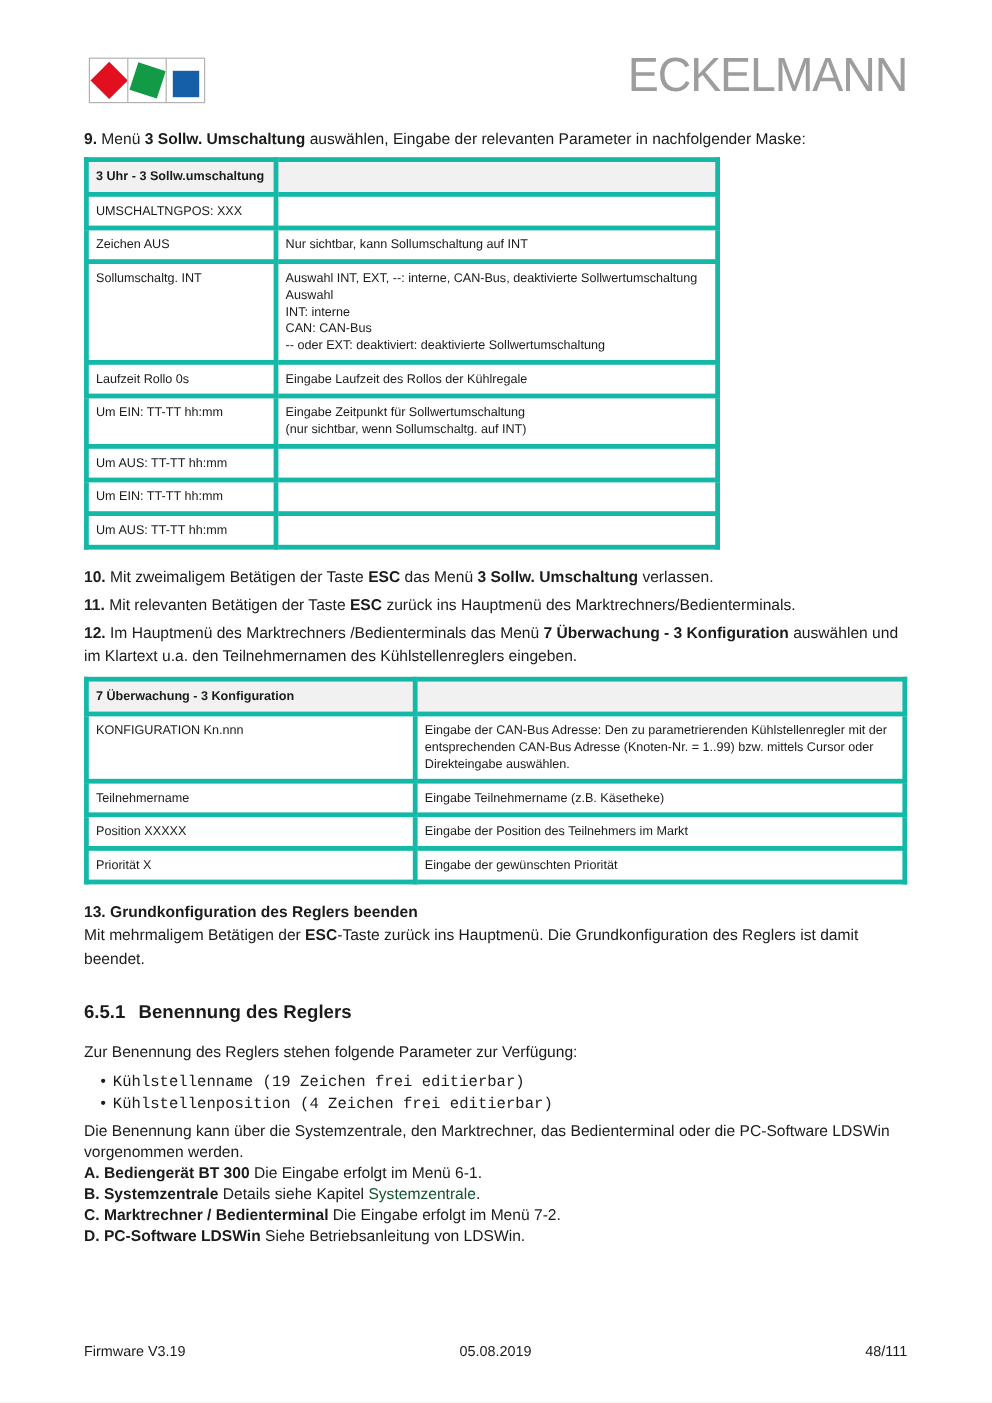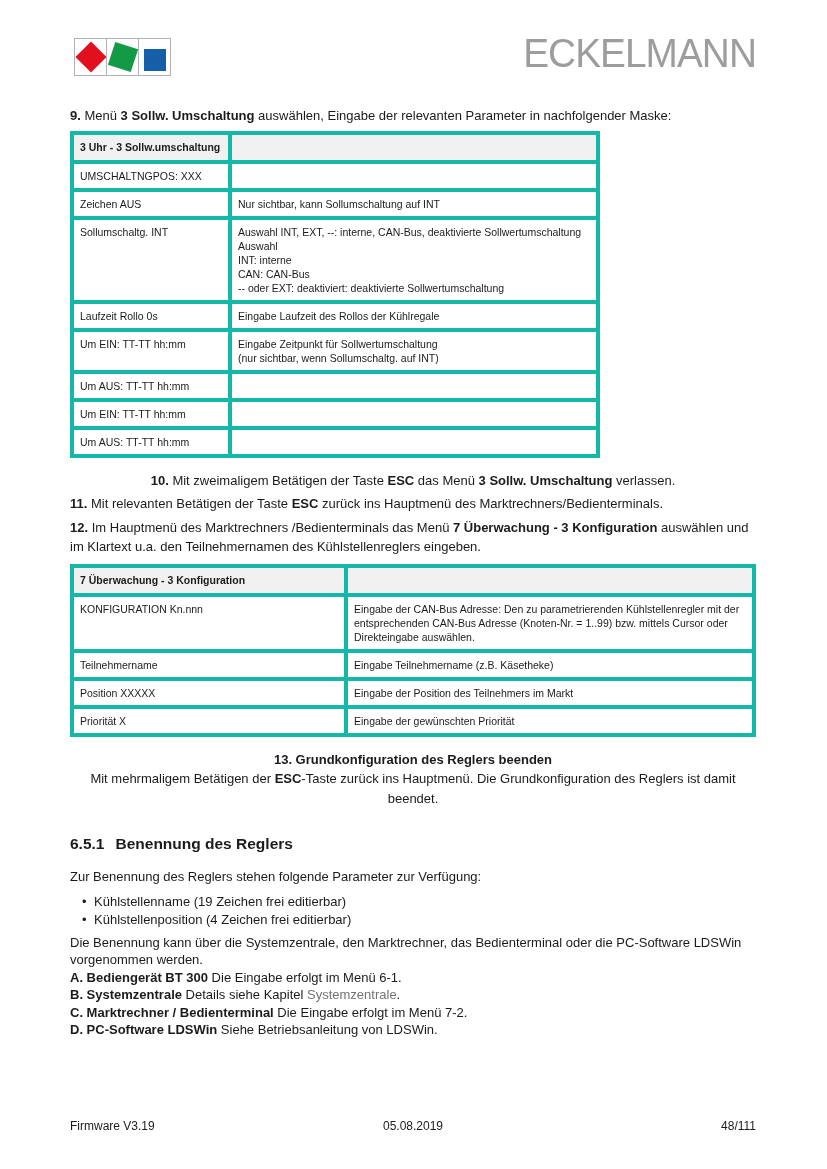--- a/index.html
+++ b/index.html
@@ -2,60 +2,60 @@
 <html><head>
 <meta charset="utf-8">
 <style>
   html,body { margin:0; padding:0; background:#e8e8e8; }
   .page {
     position:relative; width:827px; height:1169px; background:#ffffff;
     font-family:"Liberation Sans", sans-serif; color:#1b1b1b;
     margin:0 auto; overflow:hidden;
   }
   
-  .header { position:absolute; top:36px; left:70px; right:71px; height:42px;text-decoration:underline; }
+  .header { position:absolute; top:46px; left:70px; right:71px; height:42px;text-decoration:underline; }
   .logo-strip { position:absolute; left:4px; top:2px; display:flex; width:97px; height:38px;
                 border:1px solid #b2b2b2; box-sizing:border-box; background:#fff; }
   .logo-cell { flex:1; display:flex; align-items:center; justify-content:center;
                border-left:1px solid #b2b2b2; overflow:hidden; }
   .logo-cell:first-child { border-left:none; }
   .shape { width:22px; height:22px; }
   .diamond { transform:rotate(45deg); }
   .tilt { width:24px; height:24px; transform:rotate(18deg); }
   .blue-sq { margin-top:5px; }
   .wordmark { position:absolute; right:0; top:-4px; font-size:40px; line-height:42px;
               color:#9d9d9c; font-weight:400; letter-spacing:-1px;
               transform:scaleX(0.97); transform-origin:right; }
   
   .content { position:absolute; left:70px; top:88px; width:686px; }
   .body { font-size:13px; line-height:19.5px; margin:0; }
   .step9 { margin-top:18px; margin-bottom:5px; }
-  .mt14 { margin-top:13px;text-align:center; }
+  .mt14 { margin-top:13px; }
   .mt4 { margin-top:4px; }
   .blk { display:block; }
   .line { display:block; }
   
   table { border-collapse:collapse; font-size:10.5px; line-height:14px; table-layout:fixed; }
   .t1 { width:530px; }
   .t1 .c1 { width:158px; }
   .t2 { width:686px; margin-top:7px; }
   .t2 .c1 { width:274px; }
   td, th { border:4px solid #14b8a6; padding:5px 5px 5px 6px; vertical-align:top;
            text-align:left; white-space:pre-line; overflow:hidden; }
   th { background:#f1f1f1; font-weight:bold; height:15px; }
   td { height:14px; }
   
   h2 { margin:26px 0 0 0; font-size:15.5px; line-height:19px; font-weight:bold; }
   .hnum { margin-right:11px; }
   .intro { margin-top:14px; }
-  ul.params { list-style:none; margin:6px 0 0 0; padding:0; }
+  ul.params { list-style:none; margin:6px 0 0 0; padding:0;font-family:Liberation Mono, monospace; }
   ul.params li { margin-left:12px; line-height:18px; font-size:13px; }
   .bullet { display:inline-block; width:12px; }
   .final { margin-top:5px; line-height:17.5px; }
-  a.link { color:#737373; text-decoration:none; cursor:pointer;text-align:right; }
+  a.link { color:#14532d; text-decoration:none; cursor:pointer;text-align:right; }
   
   .footer { position:absolute; left:70px; right:71px; top:1119px; display:flex;
             font-size:12px; line-height:15px; }
   .footer span { flex:1; }
   .f-center { text-align:center; }
   .f-right { text-align:right; }
 </style>
 </head>
 <body>
 

